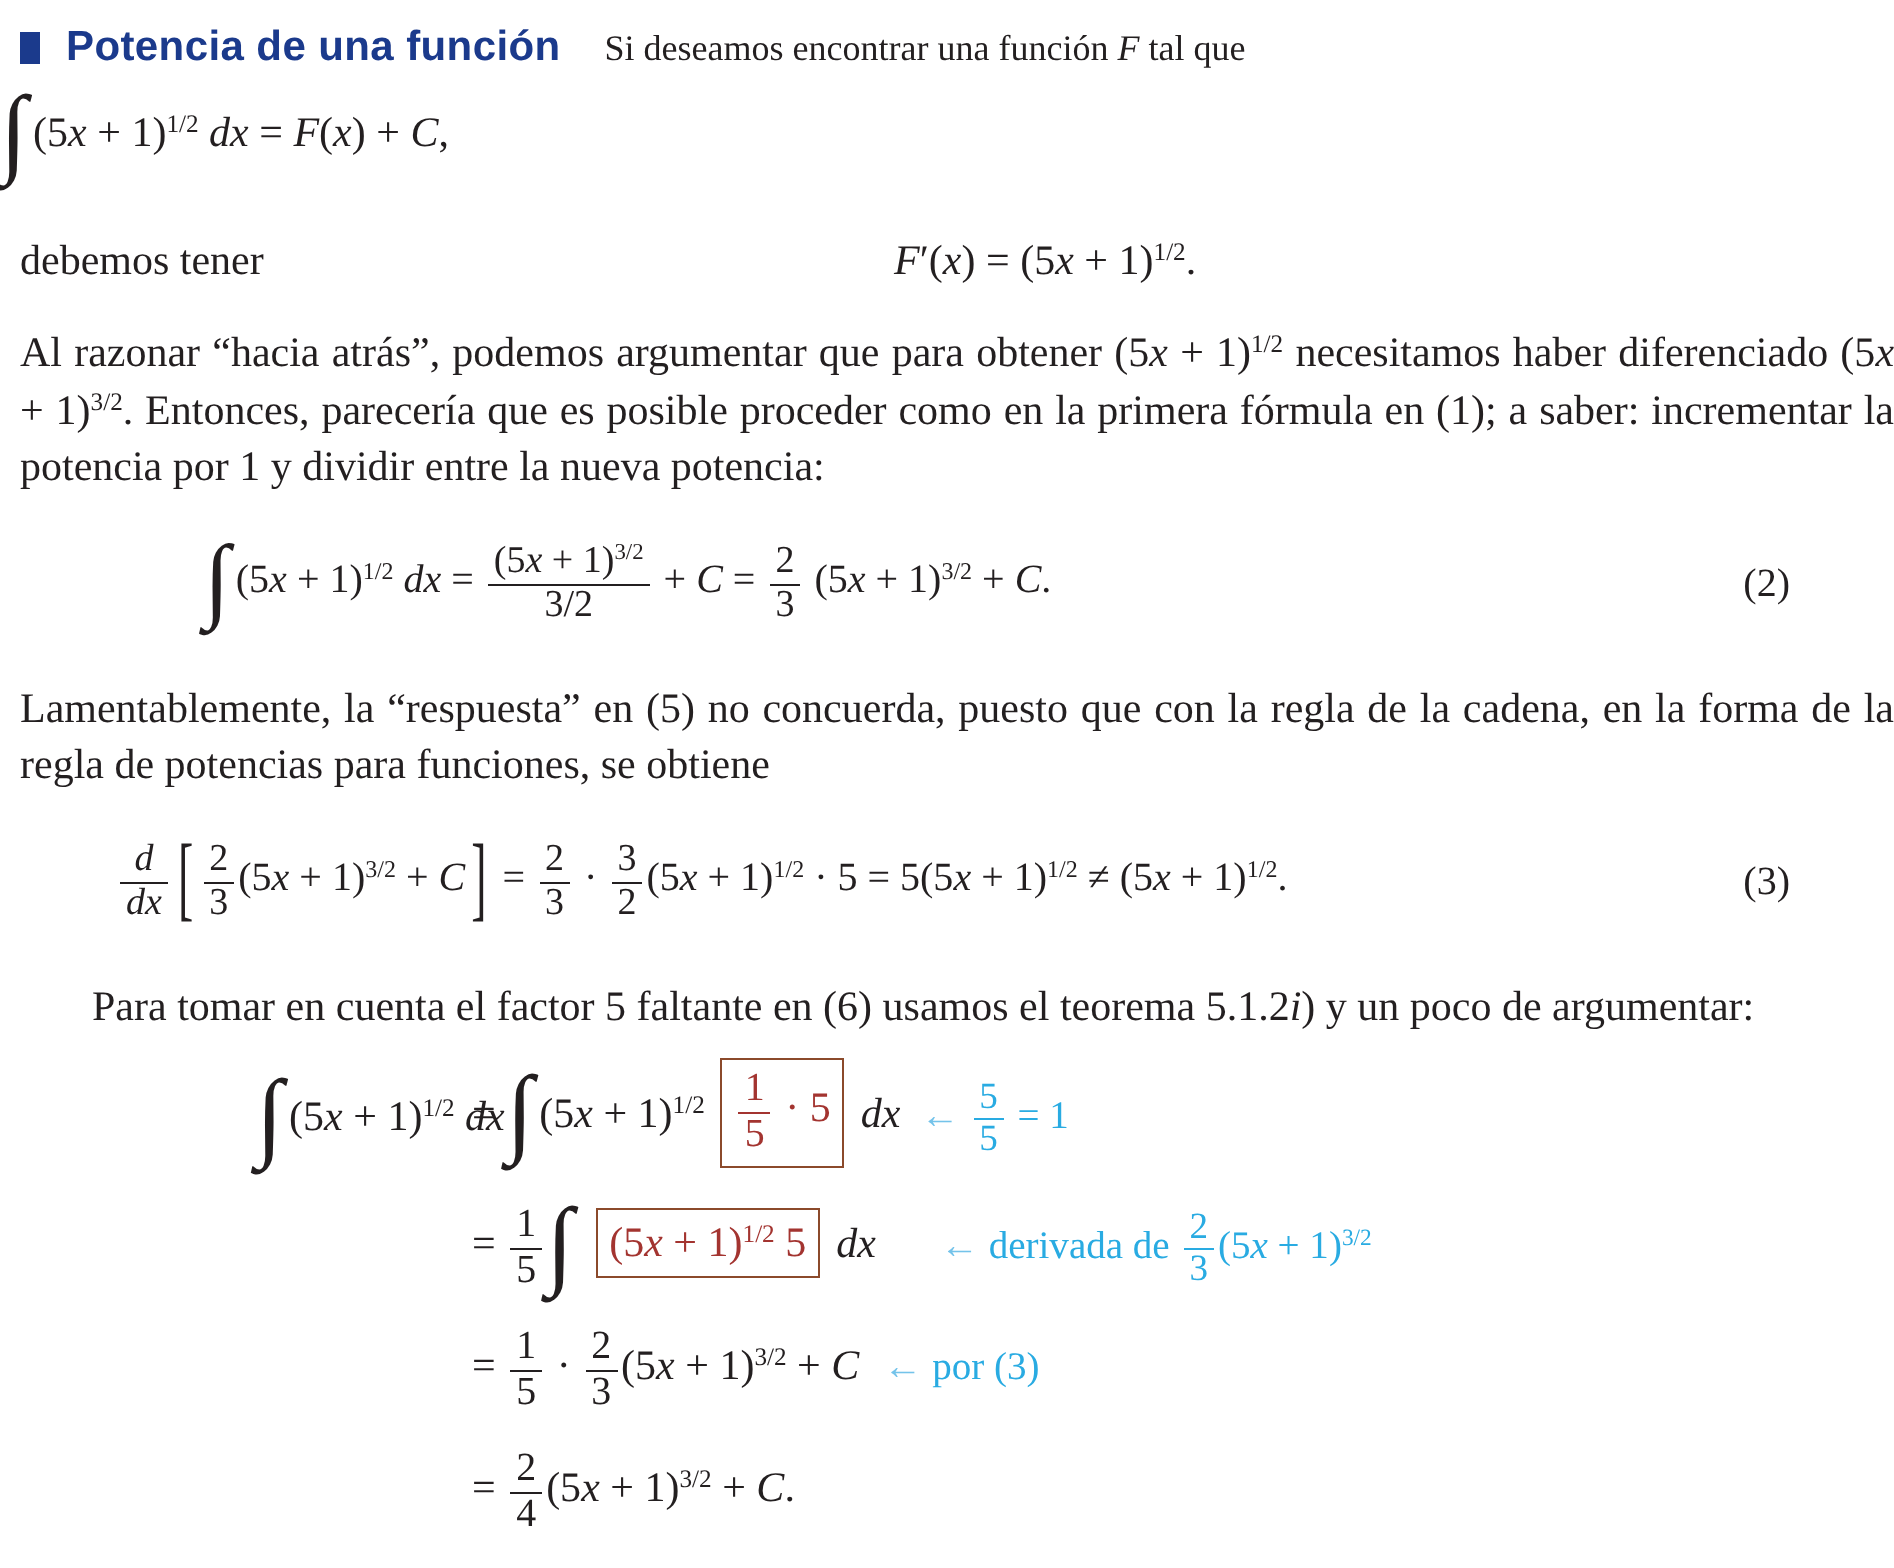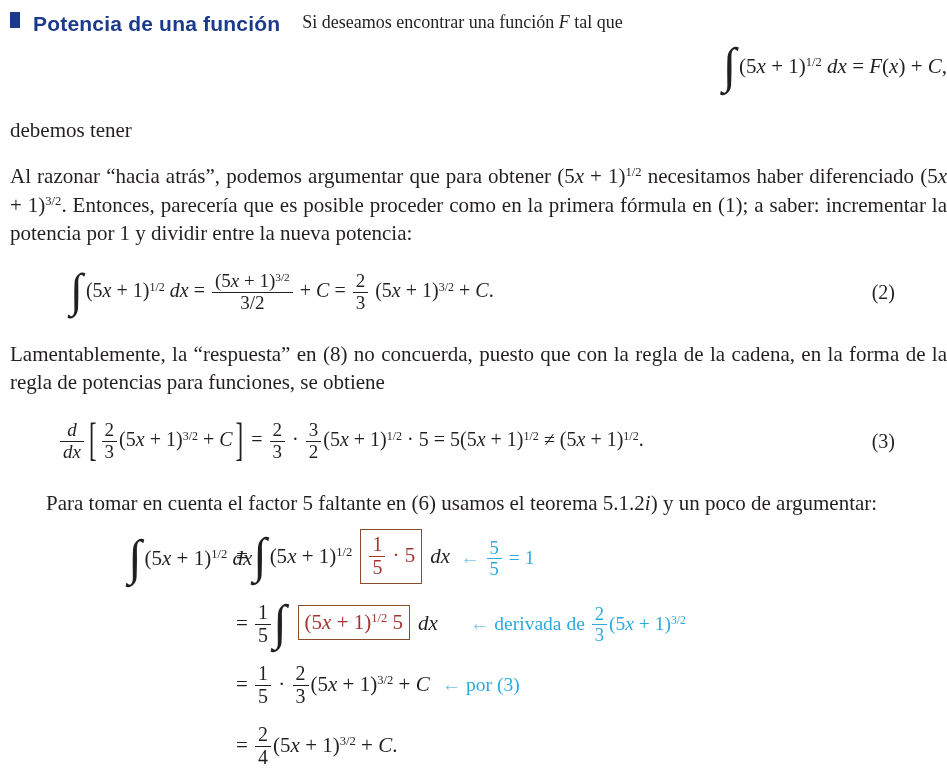--- a/index.html
+++ b/index.html
@@ -5,21 +5,21 @@
   html,body{margin:0;padding:0;}
   body{
     width:947px;height:784px;overflow:hidden;background:#ffffff;
     color:var(--ink,#231f20);
     font-family:"Liberation Serif","DejaVu Serif",serif;
     font-size:21px;
   }
   .page{position:relative;width:947px;height:784px;}
 
   
-  .heading-row{display:flex;align-items:flex-start;margin:12px 10px 14px 10px;}
+  .heading-row{display:flex;align-items:center;margin:12px 10px 14px 10px;}
   .bullet{width:10px;height:16px;background:var(--navy,#1b3a8c);margin-right:13px;flex:0 0 auto;}
   .h-title{
     font-family:"Liberation Sans","DejaVu Sans",sans-serif;
     font-weight:bold;color:var(--navy,#1b3a8c);font-size:21px;letter-spacing:.2px;
   }
   .h-intro{margin-left:22px;font-size:18px;}
 
   
   .it{font-style:italic;}
   sup{font-size:.6em;vertical-align:.55em;line-height:0;}
@@ -28,31 +28,31 @@
   .frac .num{display:block;border-bottom:1.4px solid currentColor;padding:0 3px;}
   .frac .den{display:block;padding:0 3px;}
   .bigb{display:inline-block;transform:scaleY(2.05);font-size:1.15em;line-height:0;vertical-align:-.08em;margin:0 3px;font-weight:300;}
   .mbox{display:inline-block;border:1.6px solid var(--box-border,#8b4a2b);color:var(--box-text,#a33430);
         padding:4px 6px;margin:0 4px;vertical-align:middle;position:relative;top:-2px;}
   .blue{color:var(--blue,#29abe2);font-size:.93em;}
   .arr{color:var(--arrow,#74c3ea);}
   .gap{display:inline-block;}
 
   
-  .eq-center{text-align:right;margin:18px 0 4px 0;min-height:56px;}
+  .eq-center{text-align:left;margin:18px 0 4px 0;min-height:56px;}
   .debemos-row{position:relative;height:36px;margin:4px 4px 2px 0;}
   .debemos-row .lbl{position:absolute;left:10px;top:4px;}
   .debemos-row .fml{position:absolute;left:447px;top:4px;}
 
   p.body{margin:12px 0 0 10px;text-align:justify;line-height:1.36;}
   p.indent{text-indent:36px;}
 
   .eq-row{display:flex;align-items:center;white-space:nowrap;margin:10px 0;min-height:70px;}
   .eq-body{white-space:nowrap;font-size:20px;}
-  .eq2 .eq-body{margin-left:70px;}
+  .eq2 .eq-body{margin-left:102px;}
   .eq3 .eq-body{margin-left:58px;}
   .eq-num{margin-left:auto;padding-right:52px;font-size:20px;}
 
   
   .derive{margin:14px 0 0 128px;}
   .d-row{display:flex;align-items:center;margin-bottom:16px;white-space:nowrap;}
   .d-lhs{width:100px;text-align:center;flex:0 0 auto;}
   .d-rhs{margin-left:8px;}
 </style>
 </head>
@@ -63,30 +63,31 @@
   <div class="heading-row">
     <span class="bullet"></span>
     <span class="h-title">Potencia de una función</span>
     <span class="h-intro"><span>Si deseamos encontrar una función </span><span class="it">F</span><span> tal que</span></span>
   </div>
 
   <div class="eq-center"><span class="intg">∫</span><span>(5</span><span class="it">x</span><span> + 1)</span><sup>1/2</sup><span> </span><span class="it">dx</span><span> = </span><span class="it">F</span><span>(</span><span class="it">x</span><span>) + </span><span class="it">C</span><span>,</span></div>
 
   <div class="debemos-row">
     <span class="lbl">debemos tener</span>
+    <span class="fml"><span class="it">F</span><span>′(</span><span class="it">x</span><span>) = (5</span><span class="it">x</span><span> + 1)</span><sup>1/2</sup><span>.</span></span>
   </div>
 
   <p class="body"><span>Al razonar “hacia atrás”, podemos argumentar que para obtener (5</span><span class="it">x</span><span> + 1)</span><sup>1/2</sup><span> necesitamos haber diferenciado (5</span><span class="it">x</span><span> + 1)</span><sup>3/2</sup><span>. Entonces, parecería que es posible proceder como en la primera fórmula en (1); a saber: incrementar la potencia por 1 y dividir entre la nueva potencia:</span></p>
 
   <div class="eq-row eq2">
     <span class="eq-body"><span class="intg">∫</span><span>(5</span><span class="it">x</span><span> + 1)</span><sup>1/2</sup><span> </span><span class="it">dx</span><span> = </span><span class="frac"><span class="num"><span>(5</span><span class="it">x</span><span> + 1)</span><sup>3/2</sup></span><span class="den"><span>3/2</span></span></span><span> + </span><span class="it">C</span><span> = </span><span class="frac"><span class="num"><span>2</span></span><span class="den"><span>3</span></span></span><span> (5</span><span class="it">x</span><span> + 1)</span><sup>3/2</sup><span> + </span><span class="it">C</span><span>.</span></span>
     <span class="eq-num">(2)</span>
   </div>
 
-  <p class="body">Lamentablemente, la “respuesta” en (8) no concuerda, puesto que con la regla de la cadena, en la forma de la regla de potencias para funciones, se obtiene</p>
+  <p class="body">Lamentablemente, la “respuesta” en (5) no concuerda, puesto que con la regla de la cadena, en la forma de la regla de potencias para funciones, se obtiene</p>
 
   <div class="eq-row eq3">
     <span class="eq-body"><span class="frac"><span class="num"><span class="it">d</span></span><span class="den"><span class="it">dx</span></span></span><span class="bigb">[</span><span class="frac"><span class="num"><span>2</span></span><span class="den"><span>3</span></span></span><span>(5</span><span class="it">x</span><span> + 1)</span><sup>3/2</sup><span> + </span><span class="it">C</span><span class="bigb">]</span><span> = </span><span class="frac"><span class="num"><span>2</span></span><span class="den"><span>3</span></span></span><span> · </span><span class="frac"><span class="num"><span>3</span></span><span class="den"><span>2</span></span></span><span>(5</span><span class="it">x</span><span> + 1)</span><sup>1/2</sup><span> · 5 = 5(5</span><span class="it">x</span><span> + 1)</span><sup>1/2</sup><span> ≠ (5</span><span class="it">x</span><span> + 1)</span><sup>1/2</sup><span>.</span></span>
     <span class="eq-num">(3)</span>
   </div>
 
   <p class="body indent"><span>Para tomar en cuenta el factor 5 faltante en (6) usamos el teorema 5.1.2</span><span class="it">i</span><span>) y un poco de argumentar:</span></p>
 
   <div class="derive">
     <div class="d-row">

